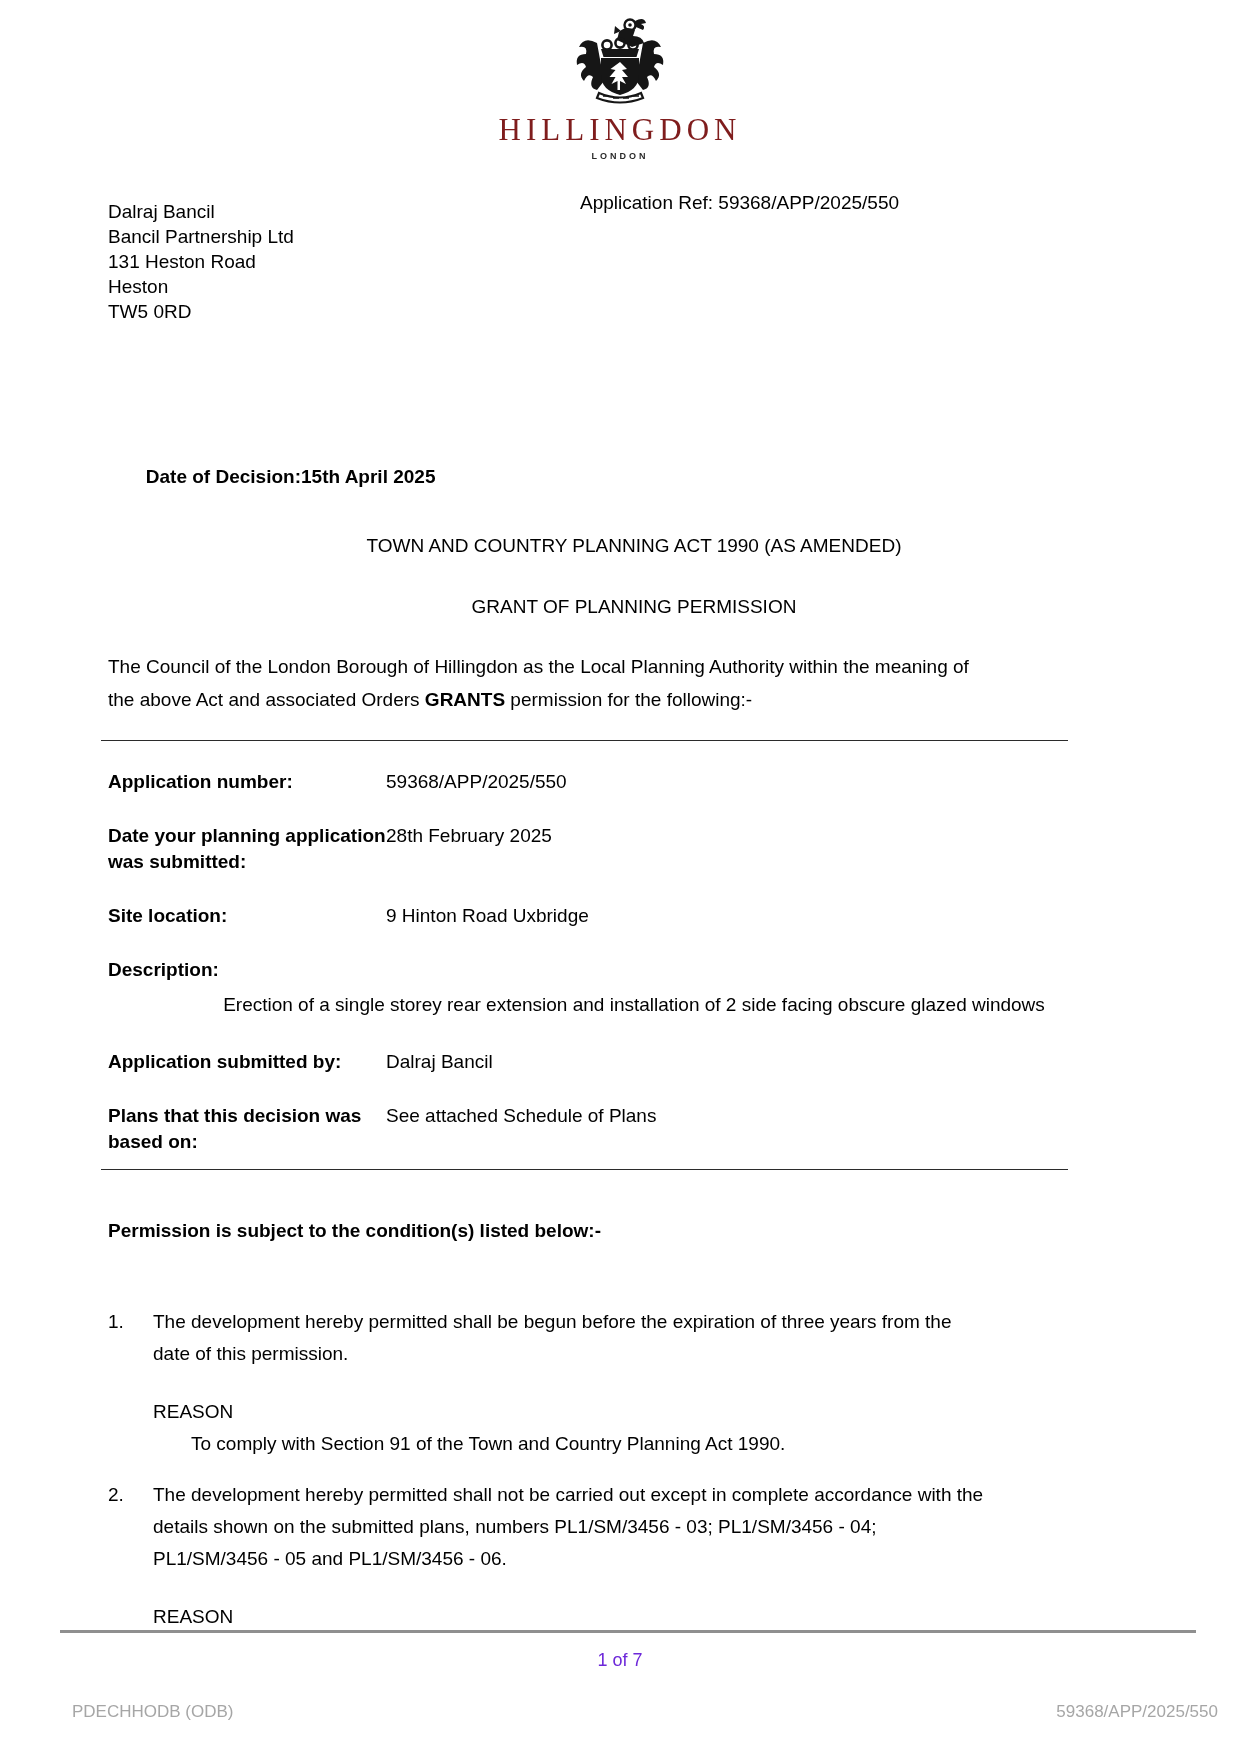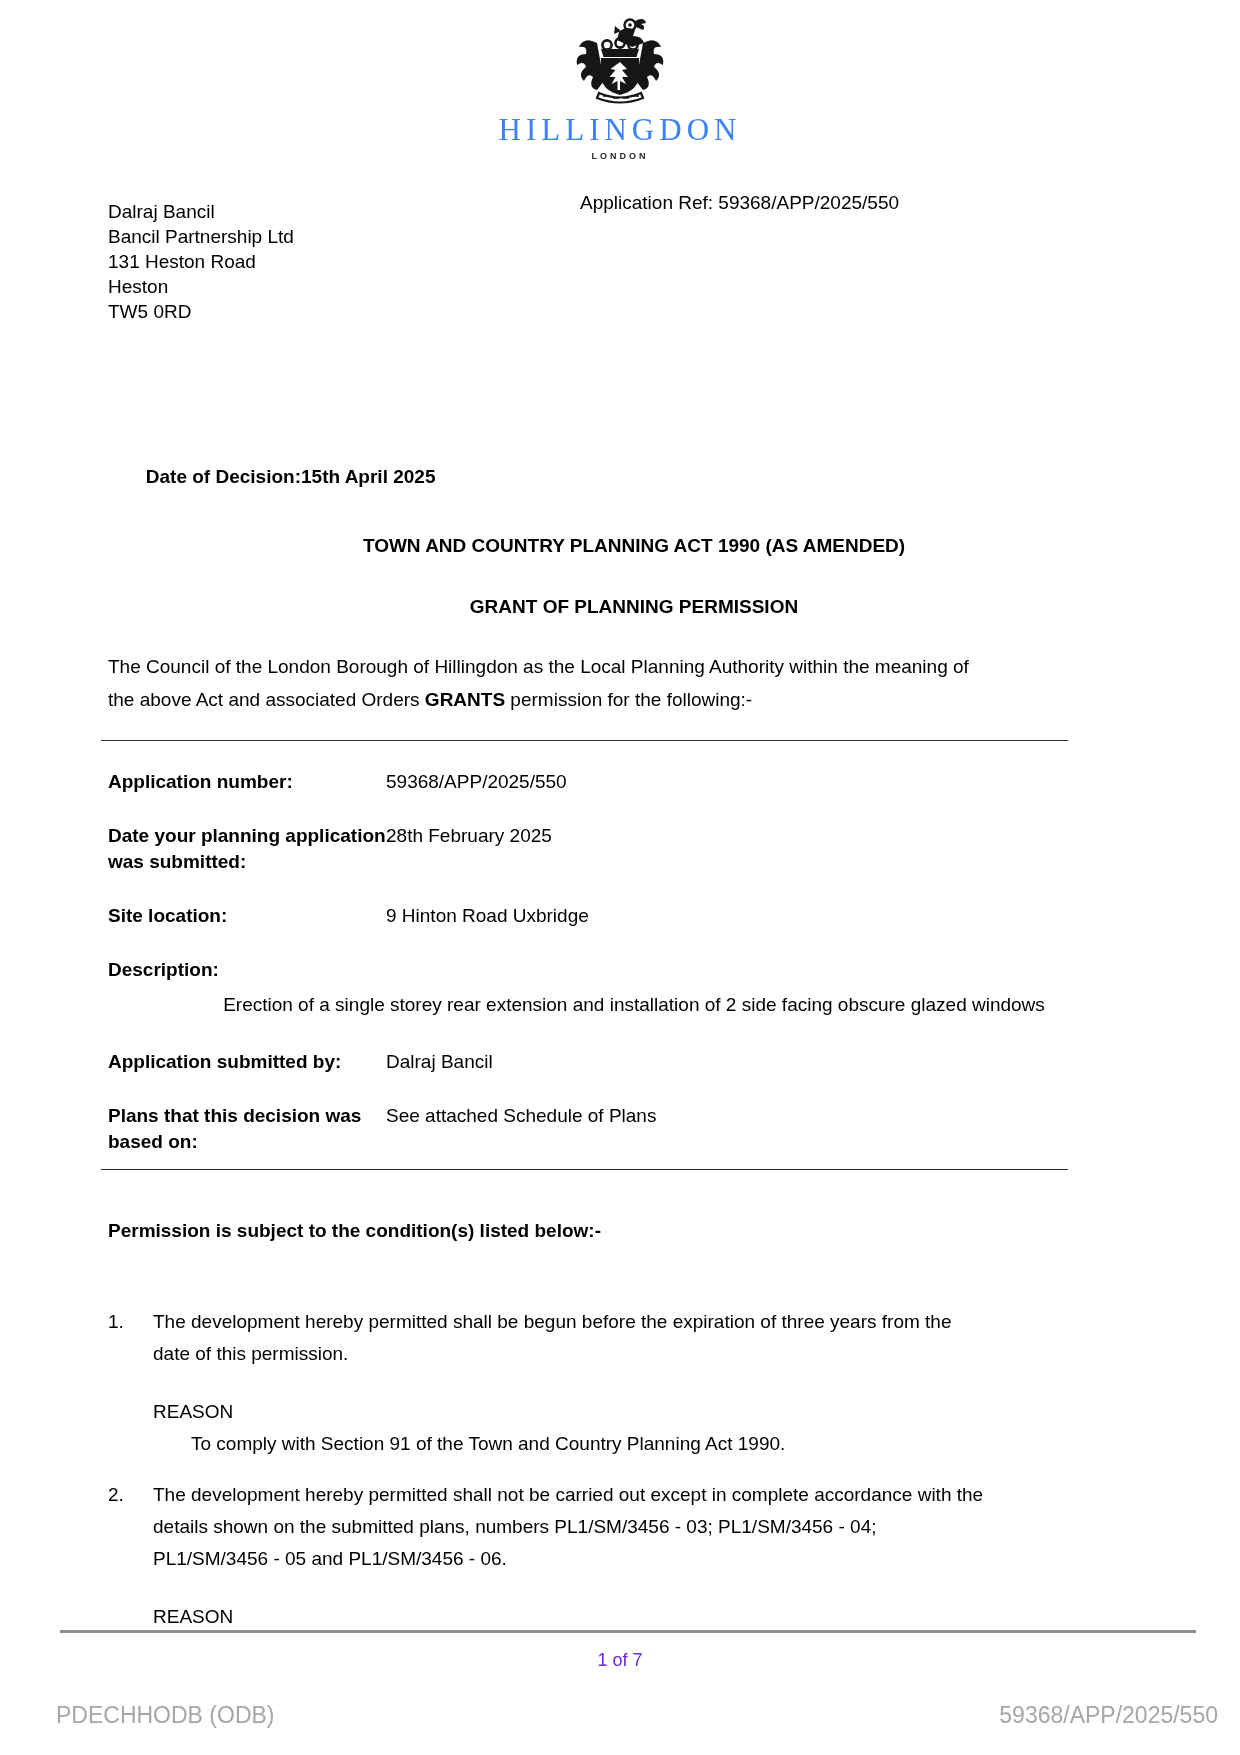--- a/index.html
+++ b/index.html
@@ -11,21 +11,21 @@
     position: relative;
     overflow: hidden;
   }
   .page { position: relative; width: 1240px; height: 1755px; background: #fff; }
 
   
   .logo-block { padding-top: 16px; text-align: center; }
   .crest { display: block; margin: 0 auto; }
   .logo-word {
     font-family: "Liberation Serif", serif;
-    font-size: 31px; letter-spacing: 5px; color: #3b82f6;
+    font-size: 31px; letter-spacing: 5px; color: #7f1d1d;
     margin-top: 2px;
   }
   .logo-sub {
     font-size: 9px; font-weight: bold; letter-spacing: 3px;
     color: #2a2a2a; margin-top: 3px;
   }
 
   
   .content { padding: 0 80px 0 108px; }
 
@@ -35,21 +35,21 @@
     white-space: pre-line;
   }
   .app-ref {
     position: absolute; left: 580px; top: 192px;
     font-size: 19px;
   }
 
   .decision-row { margin-top: 142px; font-size: 19px; font-weight: bold; display: flex; text-align: right; }
   .decision-row .lbl { width: 193px; }
 
-  .title-center { text-align: center; font-size: 19px; font-weight: bold; }
+  .title-center { text-align: center; font-size: 19px; font-weight: normal; }
   .title-act { margin-top: 47px; }
   .title-grant { margin-top: 39px; }
 
   .intro { margin-top: 32px; font-size: 19px; line-height: 33px; }
 
   hr.rule {
     border: none; border-top: 1px solid #2b2b2b;
     margin: 24px 0 0 -7px; width: 967px;
   }
 
@@ -76,23 +76,23 @@
   
   .footer-line {
     position: absolute; left: 60px; top: 1630px;
     width: 1136px; height: 3px; background: #8f8f8f;
   }
   .page-number {
     position: absolute; left: 0; top: 1650px; width: 1240px;
     text-align: center; font-size: 18px; color: #6d28d9;
   }
   .footer-meta {
-    position: absolute; left: 56px; right: 22px; top: 1702px;
+    position: absolute; left: 72px; right: 22px; top: 1702px;
     display: flex; justify-content: space-between;
-    font-size: 23px; color: #a6a6a6;
+    font-size: 17px; color: #a6a6a6;
   }
 </style>
 </head>
 <body>
 
 <div class="page">
 
   <div class="logo-block">
     <svg class="crest" width="130" height="94" viewBox="0 0 130 94" aria-hidden="true">
       <g fill="#161616">

